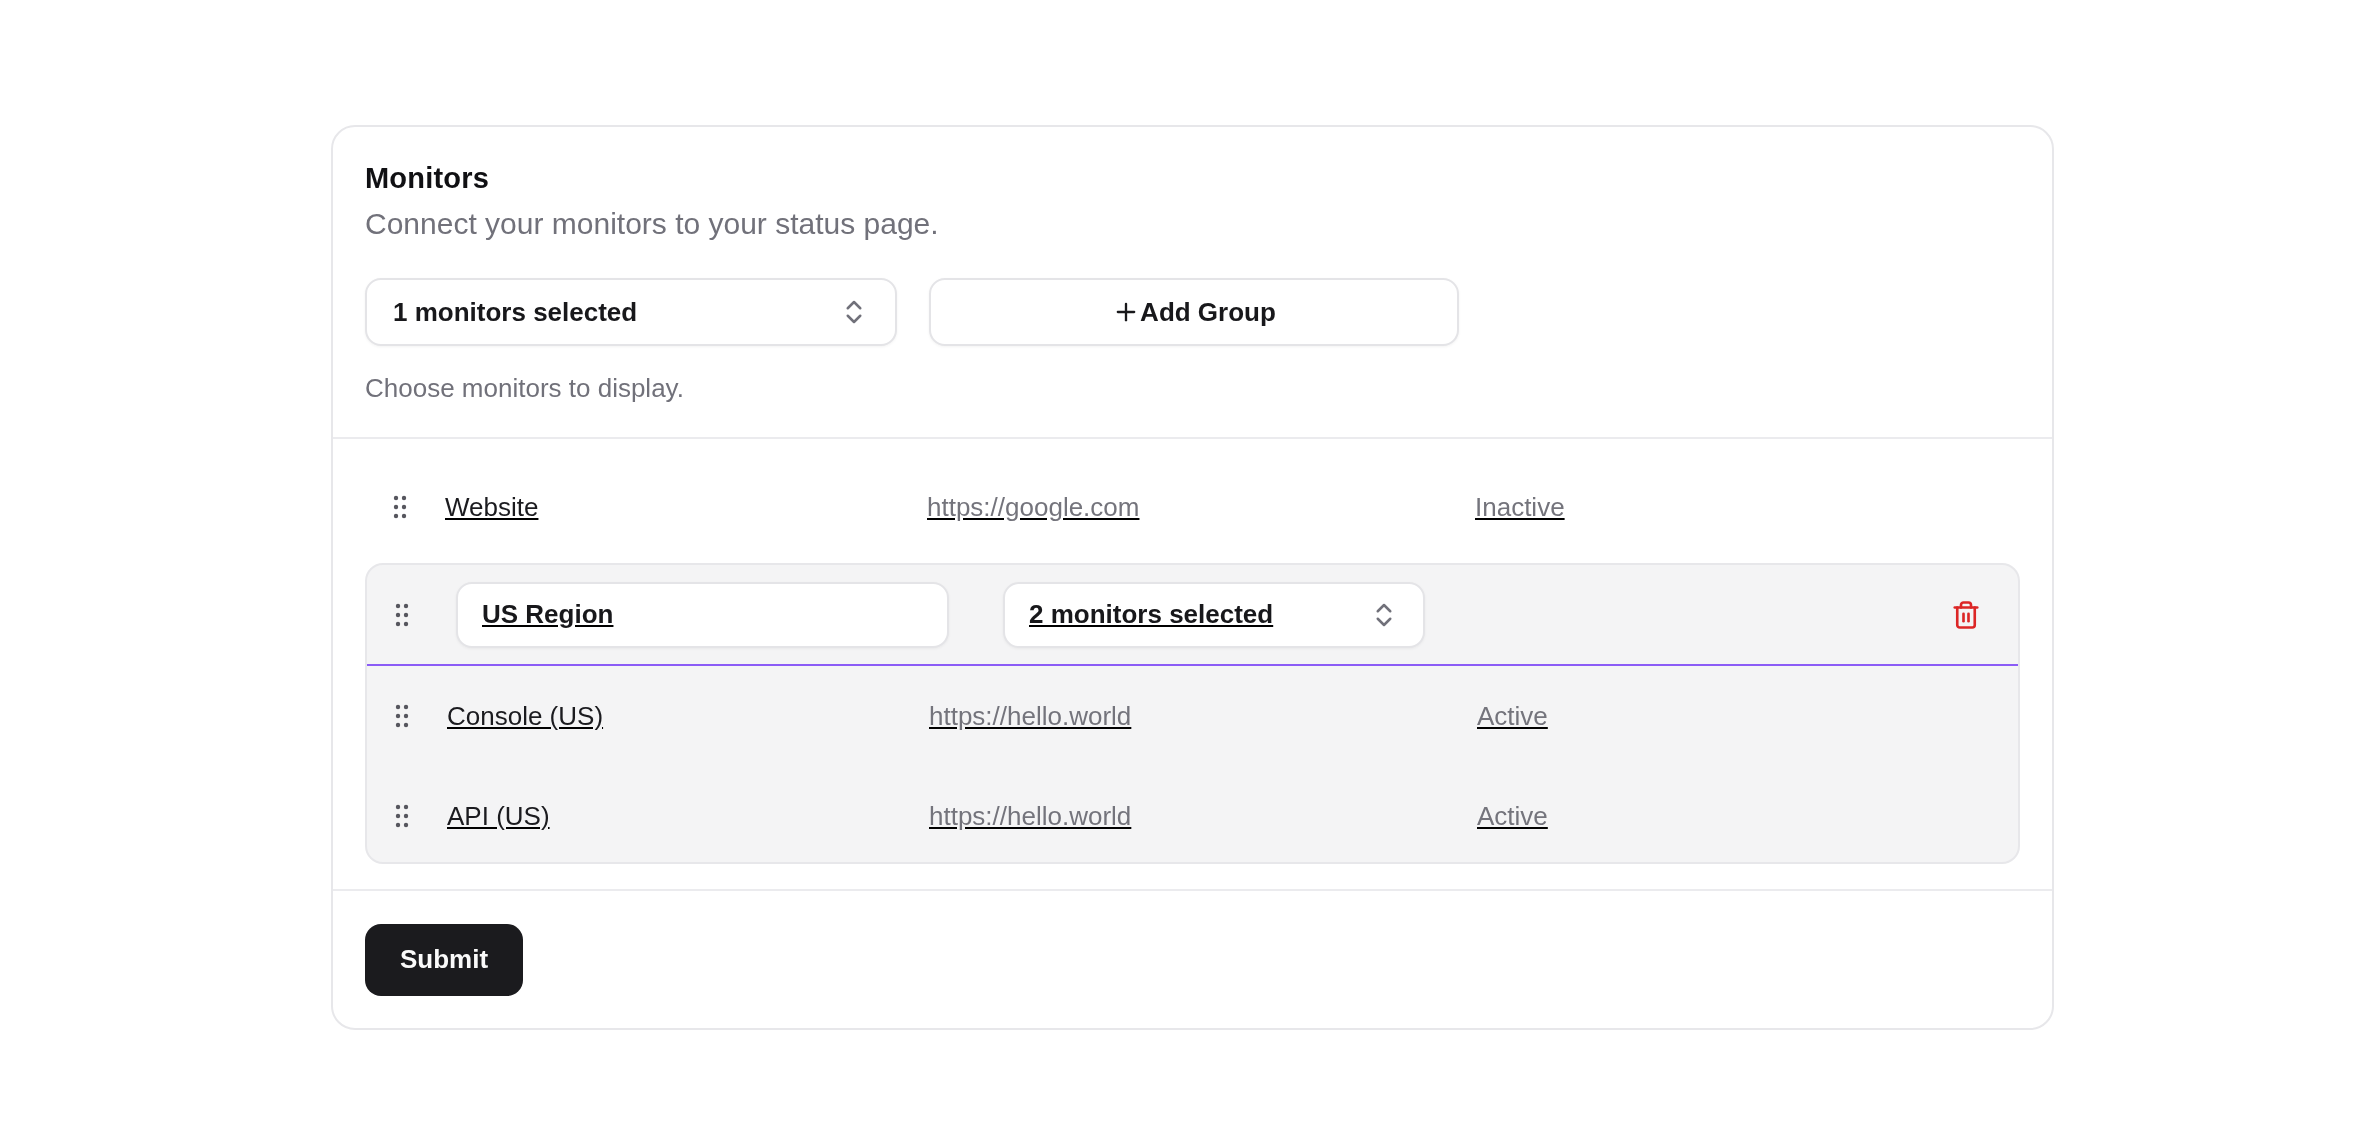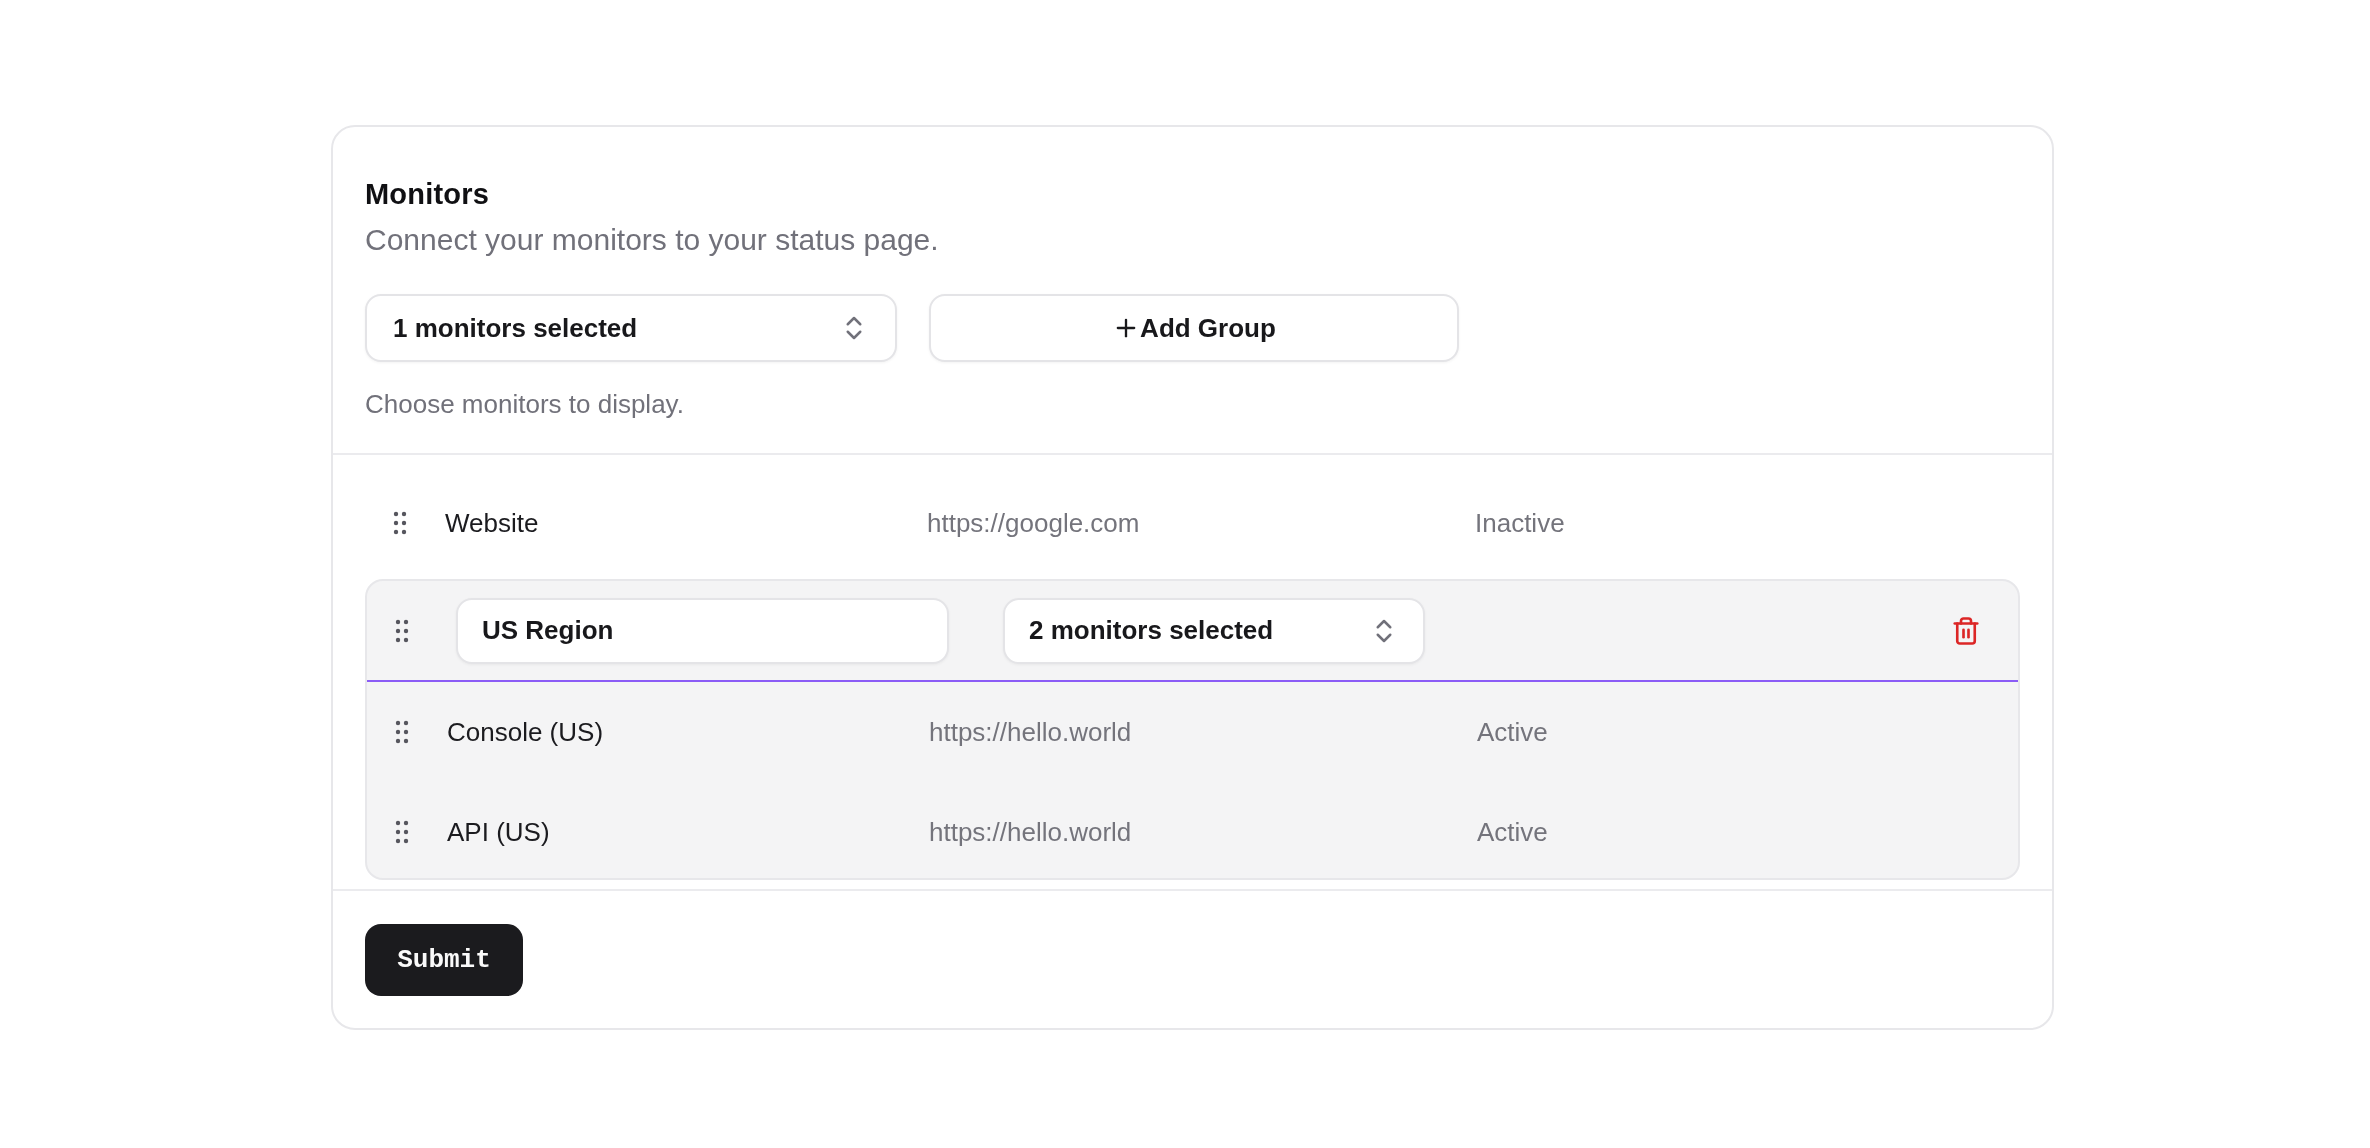--- a/index.html
+++ b/index.html
@@ -7,37 +7,37 @@
     font-family: "Liberation Sans", sans-serif; overflow: hidden; }
 
   .card {
     position: absolute; left: 331px; top: 125px;
     width: 1723px; height: 905px;
     background: #fff; border: 2px solid #e7e7ea; border-radius: 24px;
   }
 
   
   .card-header { padding: 33px 32px 0 32px; }
-  .title { font-size: 29px; font-weight: 700; color: #101013; line-height: 36px; letter-spacing: .2px; margin-top: 16px; }
+  .title { font-size: 29px; font-weight: 700; color: #101013; line-height: 36px; letter-spacing: .2px; }
   .subtitle { margin-top: 12px; font-size: 30px; color: #71717a; line-height: 32px; }
   .controls-row { margin-top: 38px; display: flex; gap: 32px; }
   .select-btn, .outline-btn {
     height: 68px; background: #fff; border: 2px solid #e4e4e7; border-radius: 16px;
     display: flex; align-items: center; cursor: pointer;
     box-shadow: 0 1px 3px rgba(0,0,0,.05);
     font-family: "Liberation Sans", sans-serif;
   }
   .select-btn { width: 532px; justify-content: space-between; padding: 0 26px; }
   .select-btn .sel-label { font-size: 26px; font-weight: 600; color: #18181b; }
   .outline-btn { width: 530px; justify-content: center; 
     font-size: 26px; font-weight: 600; color: #18181b; }
   .helper { margin-top: 26px; font-size: 26px; color: #71717a; line-height: 32px; }
 
   
-  .list-section { margin-top: 33px; border-top: 2px solid #ebebee; padding: 20px 32px 0 32px; }
+  .list-section { margin-top: 33px; border-top: 2px solid #ebebee; padding: 20px 32px 0 32px; text-decoration: underline; }
 
   .monitor-grid {
     display: grid; grid-template-columns: 80px 482px 548px 1fr;
     align-items: center;
   }
   .row-outer { height: 96px; }
   .grip { margin-left: 27px; display: block; }
   .m-name { font-size: 26px; color: #1b1b1f; }
   .m-url, .m-status { font-size: 26px; color: #74747c; }
 
@@ -73,21 +73,21 @@
     border-top: 2px solid #ebebee;
     display: flex; align-items: center; justify-content: space-between;
     padding: 0 32px;
   }
   .learn { font-size: 26px; color: #71717a; }
   .learn b { color: #18181b; font-weight: 700; }
   .learn .dot { color: #3f3f46; }
   .submit-btn {
     width: 158px; height: 72px; border: none; border-radius: 16px;
     background: #1b1b1e; color: #fafafa; font-size: 26px; font-weight: 600;
-    font-family: Liberation Mono, monospace; cursor: pointer;
+    font-family: Liberation Sans, sans-serif; cursor: pointer;
   }
 
   .icon { flex: none; }
   .chev { color: #71717a; }
 </style>
 </head>
 <body>
 
 <div class="card">
 

